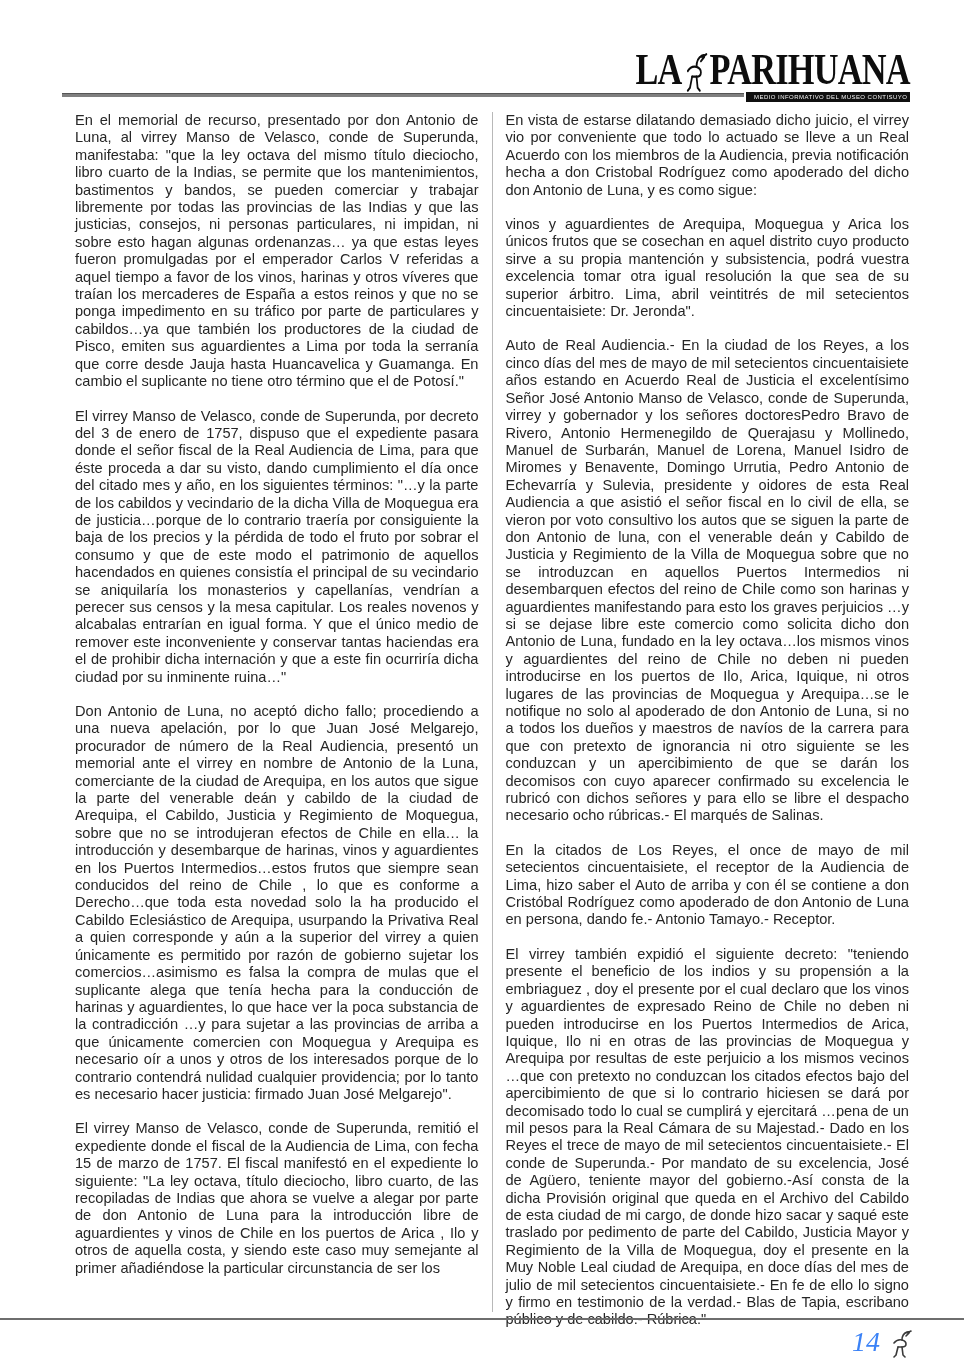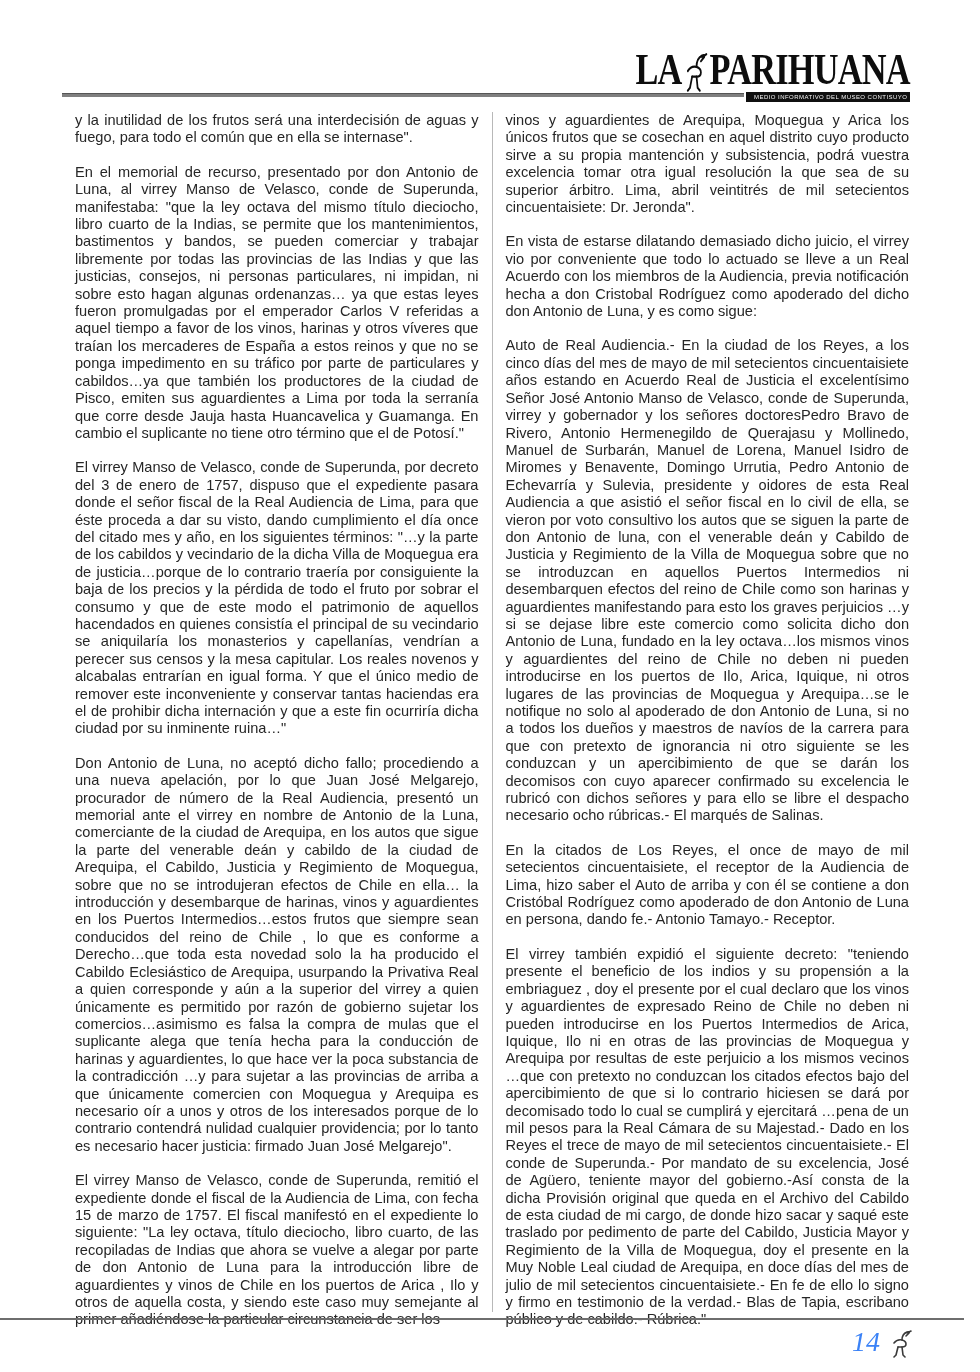--- a/index.html
+++ b/index.html
@@ -81,30 +81,29 @@
           </g>
         </svg>
         <span>PARIHUANA</span>
       </div>
       <div class="tagline">MEDIO INFORMATIVO DEL MUSEO CONTISUYO</div>
     </div>
   </header>
 
   <main class="columns">
     <section class="col">
-      <p>y la inutilidad de los frutos será una interdecisión de aguas y fuego, para todo el común que en ella se internase".</p>
       <p>En el memorial de recurso, presentado por don Antonio de Luna, al virrey Manso de Velasco, conde de Superunda, manifestaba: "que la ley octava del mismo título dieciocho, libro cuarto de la Indias, se permite que los mantenimientos, bastimentos y bandos, se pueden comerciar y trabajar libremente por todas las provincias de las Indias y que las justicias, consejos, ni personas particulares, ni impidan, ni sobre esto hagan algunas ordenanzas… ya que estas leyes fueron promulgadas por el emperador Carlos V referidas a aquel tiempo a favor de los vinos, harinas y otros víveres que traían los mercaderes de España a estos reinos y que no se ponga impedimento en su tráfico por parte de particulares y cabildos…ya que también los productores de la ciudad de Pisco, emiten sus aguardientes a Lima por toda la serranía que corre desde Jauja hasta Huancavelica y Guamanga. En cambio el suplicante no tiene otro término que el de Potosí."</p>
       <p>El virrey Manso de Velasco, conde de Superunda, por decreto del 3 de enero de 1757, dispuso que el expediente pasara donde el señor fiscal de la Real Audiencia de Lima, para que éste proceda a dar su visto, dando cumplimiento el día once del citado mes y año, en los siguientes términos: "…y la parte de los cabildos y vecindario de la dicha Villa de Moquegua era de justicia…porque de lo contrario traería por consiguiente la baja de los precios y la pérdida de todo el fruto por sobrar el consumo y que de este modo el patrimonio de aquellos hacendados en quienes consistía el principal de su vecindario se aniquilaría los monasterios y capellanías, vendrían a perecer sus censos y la mesa capitular. Los reales novenos y alcabalas entrarían en igual forma. Y que el único medio de remover este inconveniente y conservar tantas haciendas era el de prohibir dicha internación y que a este fin ocurriría dicha ciudad por su inminente ruina…"</p>
       <p>Don Antonio de Luna, no aceptó dicho fallo; procediendo a una nueva apelación, por lo que Juan José Melgarejo, procurador de número de la Real Audiencia, presentó un memorial ante el virrey en nombre de Antonio de la Luna, comerciante de la ciudad de Arequipa, en los autos que sigue la parte del venerable deán y cabildo de la ciudad de Arequipa, el Cabildo, Justicia y Regimiento de Moquegua, sobre que no se introdujeran efectos de Chile en ella… la introducción y desembarque de harinas, vinos y aguardientes en los Puertos Intermedios…estos frutos que siempre sean conducidos del reino de Chile , lo que es conforme a Derecho…que toda esta novedad solo la ha producido el Cabildo Eclesiástico de Arequipa, usurpando la Privativa Real a quien corresponde y aún a la superior del virrey a quien únicamente es permitido por razón de gobierno sujetar los comercios…asimismo es falsa la compra de mulas que el suplicante alega que tenía hecha para la conducción de harinas y aguardientes, lo que hace ver la poca substancia de la contradicción …y para sujetar a las provincias de arriba a que únicamente comercien con Moquegua y Arequipa es necesario oír a unos y otros de los interesados porque de lo contrario contendrá nulidad cualquier providencia; por lo tanto es necesario hacer justicia: firmado Juan José Melgarejo".</p>
       <p>El virrey Manso de Velasco, conde de Superunda, remitió el expediente donde el fiscal de la Audiencia de Lima, con fecha 15 de marzo de 1757. El fiscal manifestó en el expediente lo siguiente: "La ley octava, título dieciocho, libro cuarto, de las recopiladas de Indias que ahora se vuelve a alegar por parte de don Antonio de Luna para la introducción libre de aguardientes y vinos de Chile en los puertos de Arica , Ilo y otros de aquella costa, y siendo este caso muy semejante al primer añadiéndose la particular circunstancia de ser los</p>
     </section>
     <div class="col-rule"></div>
     <section class="col">
+      <p>En vista de estarse dilatando demasiado dicho juicio, el virrey vio por conveniente que todo lo actuado se lleve a un Real Acuerdo con los  miembros de la Audiencia, previa notificación hecha a don Cristobal Rodríguez como apoderado del dicho don Antonio de Luna, y es como sigue:</p>
       <p>vinos y aguardientes de Arequipa, Moquegua y Arica los únicos frutos que se cosechan en aquel distrito cuyo producto sirve a su propia mantención y subsistencia, podrá vuestra excelencia tomar otra igual resolución la que sea de su superior árbitro. Lima, abril veintitrés de mil setecientos cincuentaisiete: Dr. Jeronda".</p>
-      <p>En vista de estarse dilatando demasiado dicho juicio, el virrey vio por conveniente que todo lo actuado se lleve a un Real Acuerdo con los  miembros de la Audiencia, previa notificación hecha a don Cristobal Rodríguez como apoderado del dicho don Antonio de Luna, y es como sigue:</p>
       <p>Auto de Real Audiencia.- En la ciudad de los Reyes, a los cinco días del mes de mayo de mil setecientos cincuentaisiete años estando en Acuerdo Real de Justicia el excelentísimo Señor José Antonio Manso de Velasco, conde de Superunda, virrey y gobernador y  los señores doctoresPedro Bravo de Rivero, Antonio Hermenegildo de Querajasu y Mollinedo, Manuel de Surbarán, Manuel de Lorena, Manuel  Isidro de Miromes y Benavente, Domingo Urrutia, Pedro Antonio de Echevarría y Sulevia, presidente y oidores de esta Real Audiencia a que asistió el señor fiscal en lo civil de ella, se vieron por voto consultivo los autos que se siguen la parte de don Antonio de luna, con el venerable deán y Cabildo de Justicia y Regimiento de la Villa de Moquegua sobre que no se introduzcan en aquellos Puertos Intermedios ni desembarquen efectos del reino de Chile como son harinas y aguardientes manifestando para esto los graves perjuicios …y si se dejase libre este comercio como solicita dicho don Antonio de Luna, fundado en la ley octava…los mismos vinos y aguardientes del reino de Chile no deben ni pueden introducirse en los puertos de Ilo, Arica, Iquique, ni otros lugares de las provincias de Moquegua y Arequipa…se le notifique no solo al apoderado de don Antonio de Luna, si no a todos los dueños y maestros de navíos de la carrera para que con pretexto de ignorancia ni otro siguiente se les conduzcan y un apercibimiento de que se darán los decomisos con cuyo aparecer confirmado su excelencia le rubricó con dichos señores y para ello se libre el despacho necesario ocho rúbricas.- El marqués de Salinas.</p>
       <p>En la citados de Los Reyes, el once de mayo de mil setecientos cincuentaisiete, el receptor de la Audiencia de Lima, hizo saber el Auto de arriba y con él se contiene a don Cristóbal Rodríguez como apoderado de don Antonio de Luna en persona, dando fe.- Antonio Tamayo.- Receptor.</p>
       <p>El virrey también expidió el siguiente decreto: "teniendo presente el beneficio de los indios y su propensión a la embriaguez , doy el presente por el cual declaro que los vinos y aguardientes de expresado Reino de Chile no deben ni pueden introducirse en los Puertos Intermedios de Arica, Iquique, Ilo ni en otras de las provincias de Moquegua y Arequipa por resultas de este perjuicio a los mismos vecinos …que con pretexto no conduzcan los citados efectos bajo del apercibimiento de que si lo contrario hiciesen se dará  por decomisado todo lo cual se cumplirá y ejercitará …pena de un mil pesos para la Real Cámara de su Majestad.- Dado en los Reyes el trece de mayo de mil setecientos cincuentaisiete.- El conde de Superunda.- Por mandato de su excelencia, José de Agüero, teniente mayor del gobierno.-Así consta de la dicha Provisión original que queda en el Archivo del Cabildo de esta ciudad de mi cargo, de donde hizo sacar y saqué  este traslado por pedimento de parte del Cabildo, Justicia Mayor y Regimiento de la Villa de Moquegua,  doy el presente en la Muy Noble Leal ciudad de Arequipa, en doce días del mes de julio de mil setecientos cincuentaisiete.- En fe de ello lo signo y firmo en testimonio de la verdad.- Blas de Tapia, escribano público y de cabildo.- Rúbrica."</p>
     </section>
   </main>
 
   <footer>
     <div class="foot-rule"></div>
     <span class="pageno">14</span>
     <svg class="foot-bird" viewBox="0 0 24 30">

